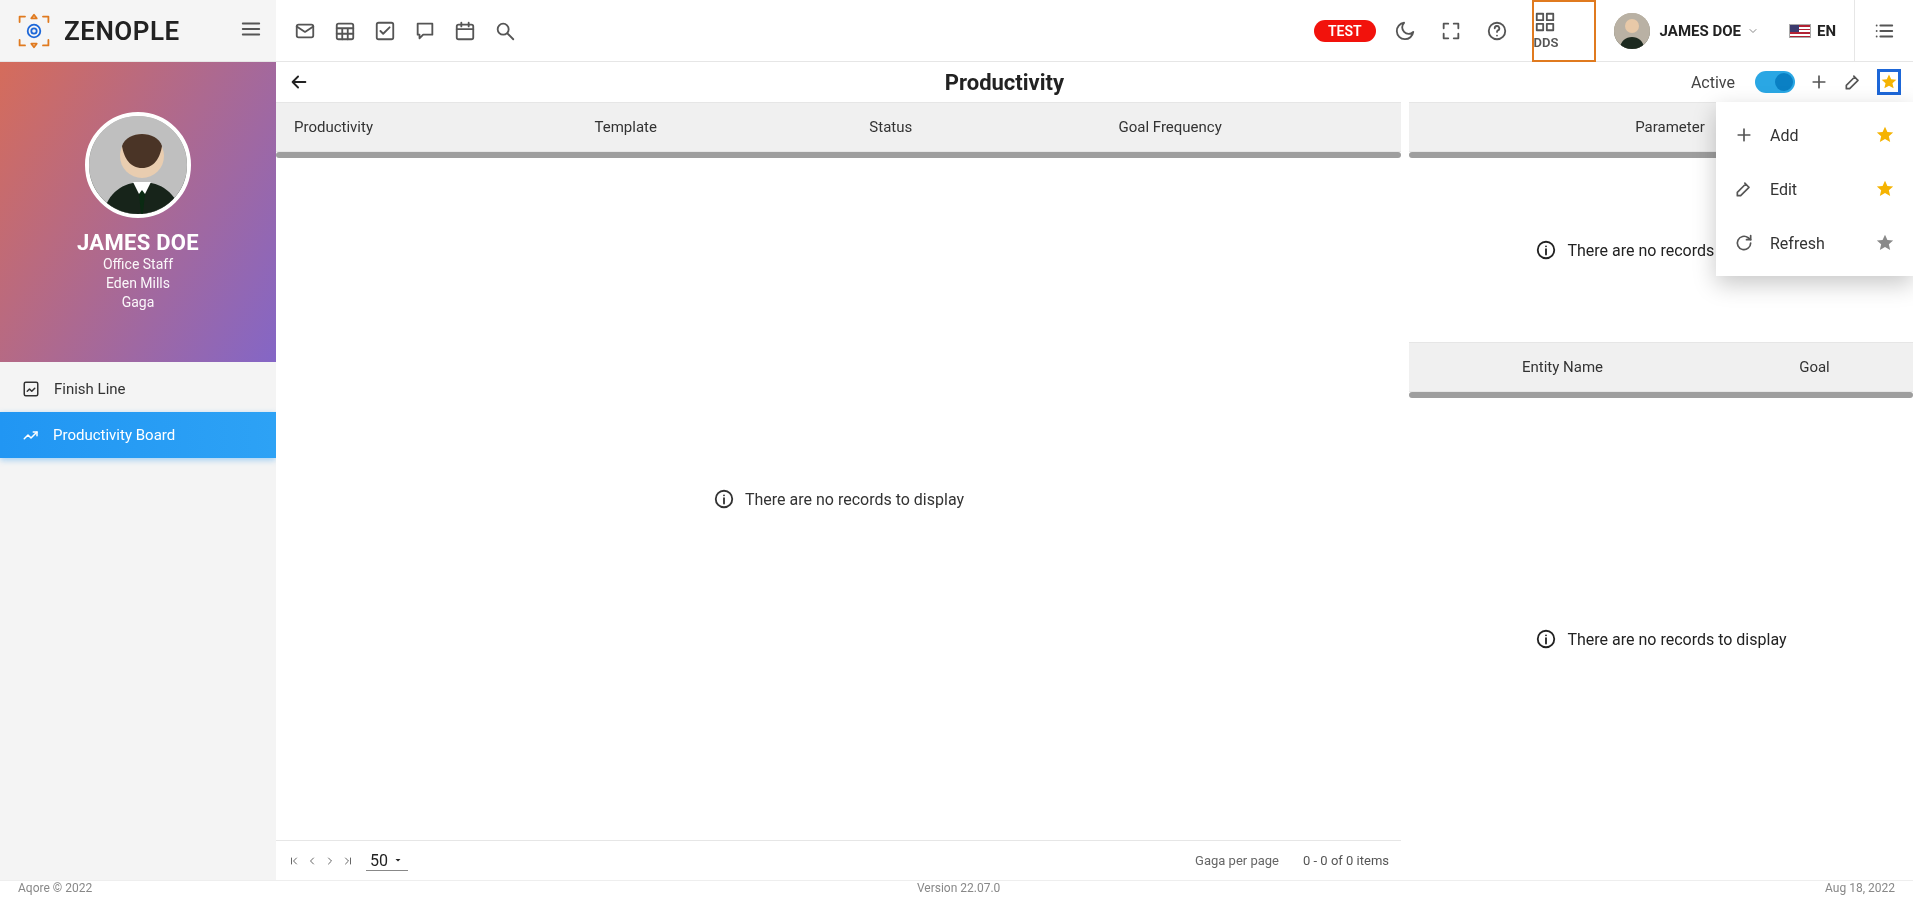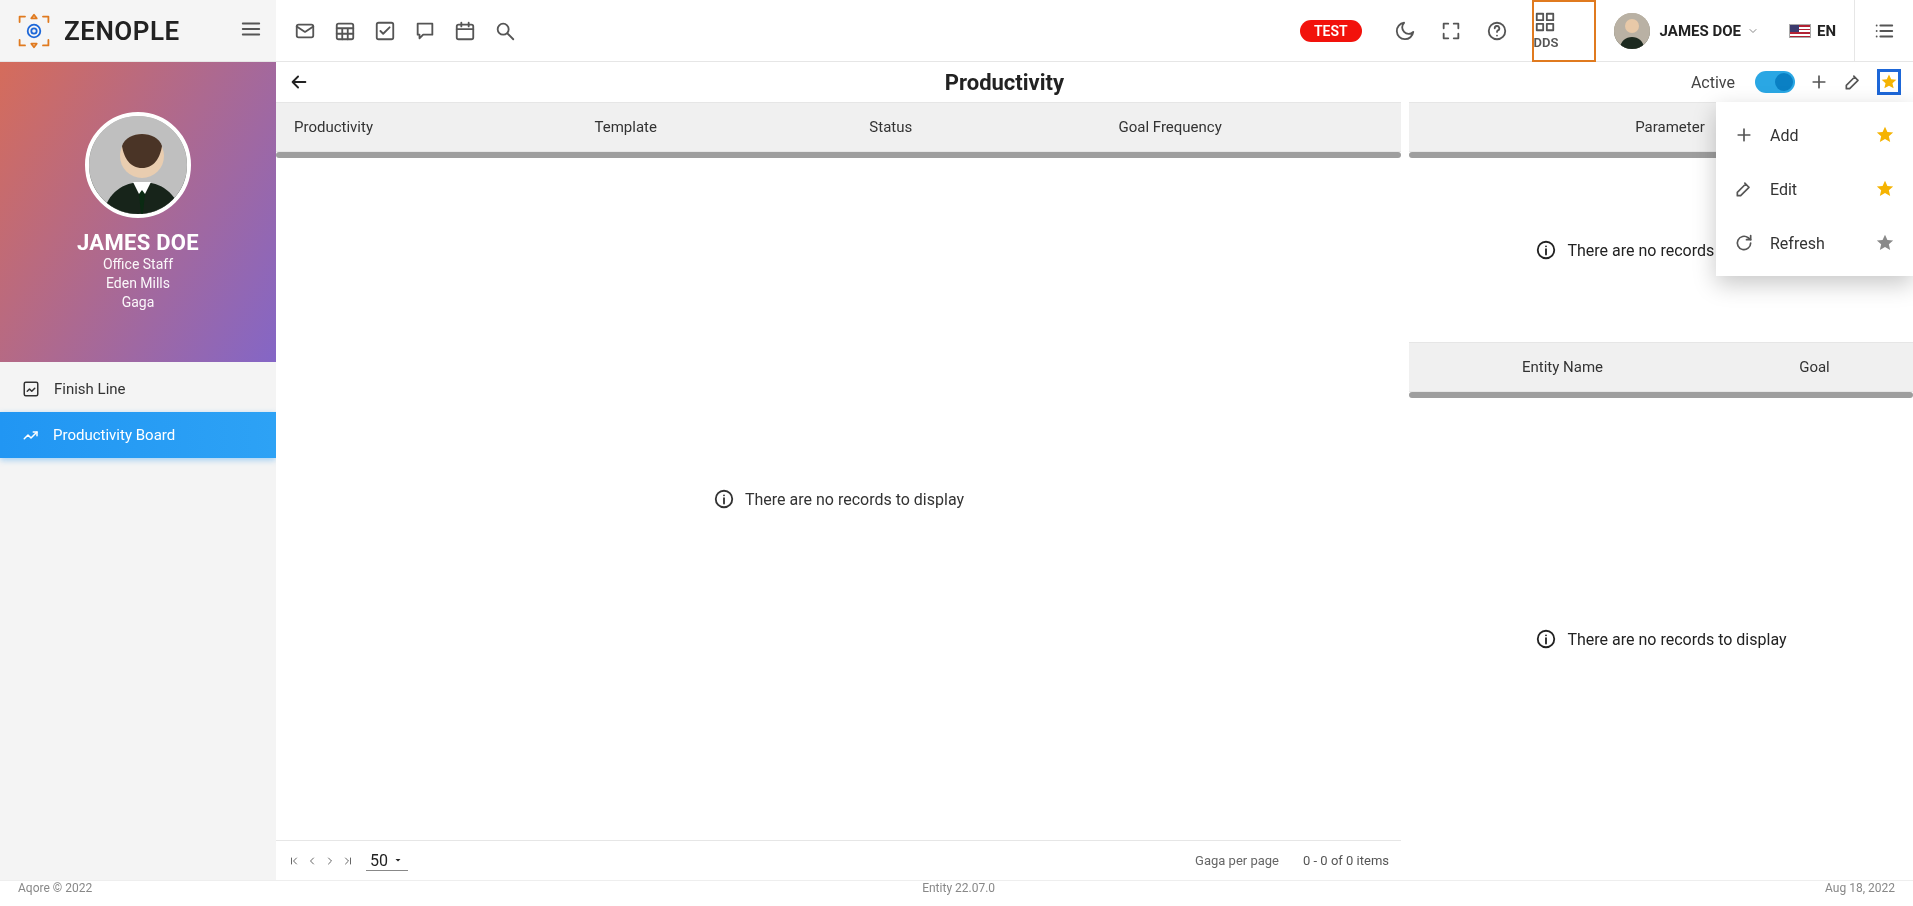--- a/index.html
+++ b/index.html
@@ -10,21 +10,21 @@
   .topbar { height: 62px; border-bottom: 1px solid #e6e6e6; display: flex; align-items: center; background: #fff; }
   .topbar-left { width: 276px; display: flex; align-items: center; padding-left: 16px; background: #f5f5f5; height: 100%; }
   .logo { width: 36px; height: 36px; margin-right: 12px; position: relative; }
   .brand { font-size: 26px; font-weight: 600; letter-spacing: 0.5px; color: #222; }
   .hamburger { margin-left: auto; margin-right: 14px; color: #555; cursor: pointer; }
 
   .topbar-mid { display: flex; align-items: center; padding-left: 18px; gap: 18px; }
   .topicon { width: 22px; height: 22px; color: #555; }
 
   .topbar-right { margin-left: auto; display: flex; align-items: center; height: 100%; }
-  .badge-test { background: #f2120c; color: #fff; border-radius: 14px; padding: 3px 14px; font-size: 14px; font-weight: 600; margin-right: 32px; }
+  .badge-test { background: #f2120c; color: #fff; border-radius: 14px; padding: 3px 14px; font-size: 14px; font-weight: 600; margin-right: 18px; }
   .right-ico { width: 22px; height: 22px; color: #555; margin-right: 24px; }
   .dds-box { border: 2px solid #e07a1f; height: 62px; width: 64px; display: flex; flex-direction: column; align-items: flex-start; justify-content: center; color: #555; margin-right: 18px; border-top: none; border-bottom: none; border-left: 2px solid #e07a1f; border-right: 2px solid #e07a1f; border: 2px solid #e07a1f; }
   .dds-box svg { width: 22px; height: 22px; }
   .dds-box span { font-size: 13px; font-weight: 600; margin-top: 2px; }
   .avatar-sm { width: 36px; height: 36px; border-radius: 50%; background: linear-gradient(180deg,#c4b9a8 0%, #2d3a28 100%); margin-right: 10px; flex-shrink:0; overflow:hidden; }
   .username { font-weight: 700; font-size: 15px; margin-right: 6px; }
   .chev { color:#888; margin-right: 30px; }
   .flag { width: 22px; height: 14px; margin-right: 6px; background: linear-gradient(180deg,#b22234 0%,#b22234 15%,#fff 15%,#fff 30%,#b22234 30%,#b22234 45%,#fff 45%,#fff 60%,#b22234 60%,#b22234 75%,#fff 75%,#fff 90%,#b22234 90%); position: relative; display:inline-block; border:1px solid #aaa; }
   .flag::before { content:""; position:absolute; left:0; top:0; width:9px; height:7px; background:#3c3b6e; }
   .lang { font-weight:700; font-size:15px; margin-right:18px; }
@@ -356,15 +356,15 @@
             <path class="fillc" d="M12 2l2.9 6.3 6.9.6-5.2 4.6 1.6 6.8L12 16.9 5.8 20.3l1.6-6.8L2.2 8.9l6.9-.6z"></path>
           </svg>
       </div>
     </div>
 
   </div>
 </div>
 
 <div class="footer">
   <span>Aqore © 2022</span>
-  <span class="mid">Entity 22.07.0</span>
+  <span class="mid">Version 22.07.0</span>
   <span>Aug 18, 2022</span>
 </div>
 
 </body></html>

